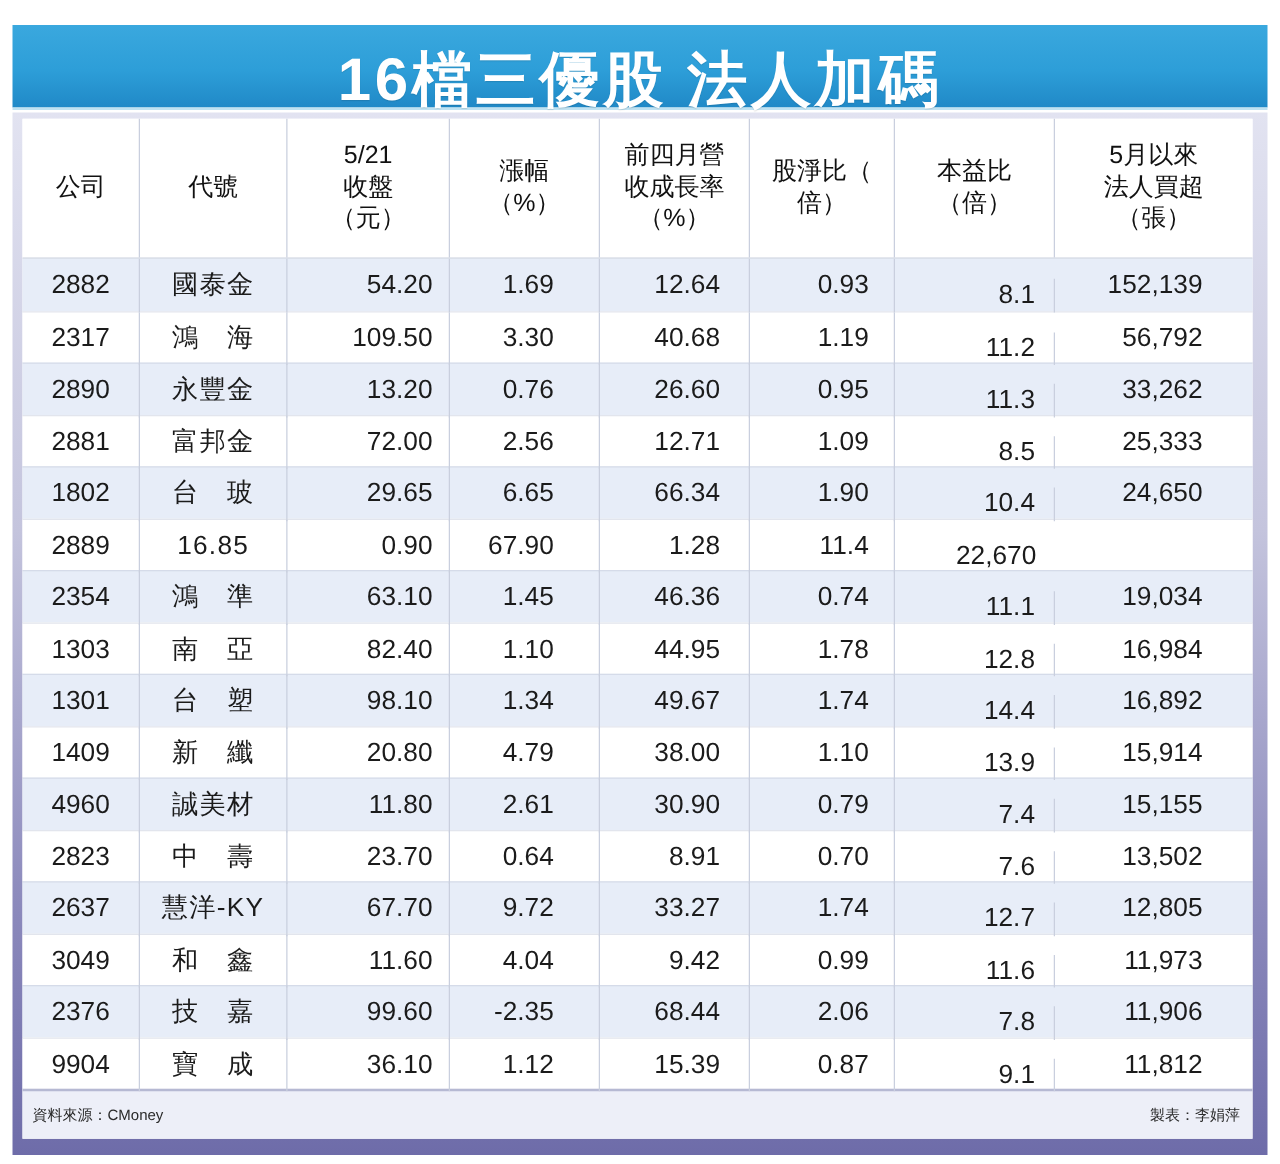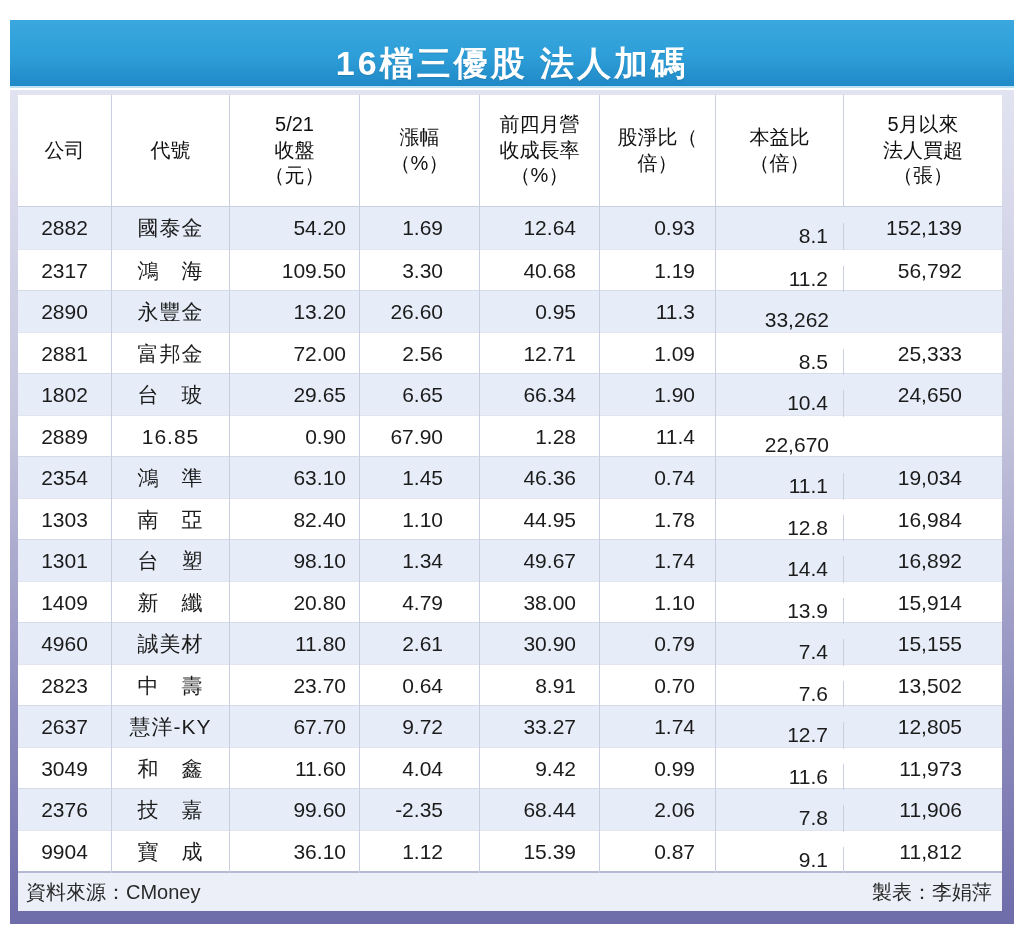--- a/index.html
+++ b/index.html
@@ -9,21 +9,21 @@
   .page { padding:20px 10px 0 10px; }
 
   
   .banner {
     height:68px;
     background:linear-gradient(180deg,#3aa8de 0%, #2d9ed8 55%, #2089c7 100%);
     display:flex; align-items:center; justify-content:center;
     border-bottom:2px solid #bfe2f2;
   }
   .banner h1 {
-    color:#ffffff; font-size:34px; font-weight:bold; letter-spacing:3px;
+    color:#ffffff; font-size:48px; font-weight:bold; letter-spacing:3px;
     text-shadow:0 1px 1px rgba(0,0,0,0.12);
     margin-top:21px;
   }
 
   
   .frame {
     margin-top:2px;
     background:linear-gradient(180deg,#e2e3f1 0%, #c4c4dd 40%, #8d8bbd 75%, #6e6ca9 100%);
     padding:5px 12px 13px 8px;
   }
@@ -56,21 +56,21 @@
   .trow .cell:nth-child(5) { justify-content:flex-end; padding-right:23px; }
   .trow .cell:nth-child(6) { justify-content:flex-end; padding-right:20px; }
   .trow .cell:nth-child(7) { justify-content:flex-end; padding-right:15px;margin-top:16px; }
   .trow .cell:nth-child(8) { justify-content:flex-end; padding-right:40px; }
   .trow .cell:nth-child(2) { letter-spacing:1px; }
 
   
   .credits {
     height:40px; background:#edeff8; border-top:2px solid #b6b9d3;
     display:flex; align-items:center; justify-content:space-between;
-    padding:0 10px 0 8px; font-size:20px; color:#2a2a2a;
+    padding:0 10px 0 8px; font-size:12px; color:#2a2a2a;
   }
 </style>
 </head>
 <body>
 
 <div class="page">
 
   <div class="banner">
     <h1>16檔三優股 法人加碼</h1>
   </div>
@@ -116,20 +116,21 @@
             <div class="cell">3.30</div>
             <div class="cell">40.68</div>
             <div class="cell">1.19</div>
             <div class="cell">11.2</div>
             <div class="cell">56,792</div>
           </div>
           <div class="grid-row trow">
             <div class="cell">2890</div>
             <div class="cell">永豐金</div>
             <div class="cell">13.20</div>
+            <div class="cell">0.76</div>
             <div class="cell">26.60</div>
             <div class="cell">0.95</div>
             <div class="cell">11.3</div>
             <div class="cell">33,262</div>
           </div>
           <div class="grid-row trow">
             <div class="cell">2881</div>
             <div class="cell">富邦金</div>
             <div class="cell">72.00</div>
             <div class="cell">2.56</div>

